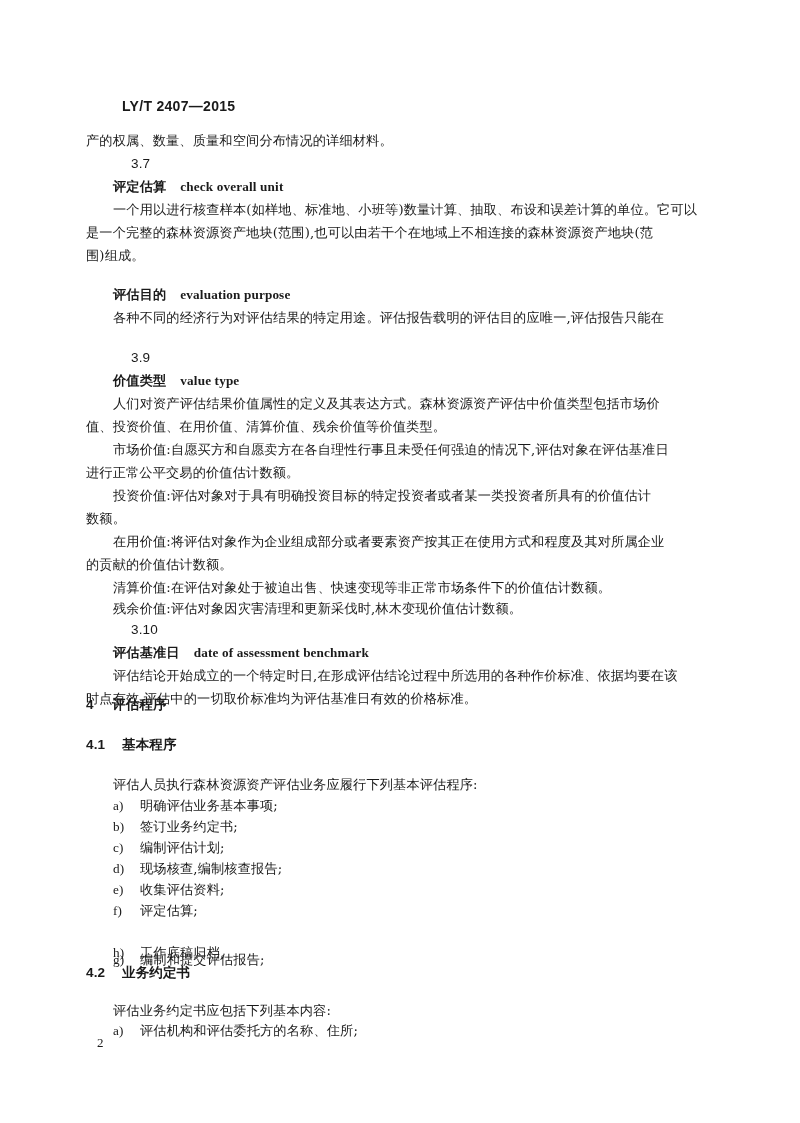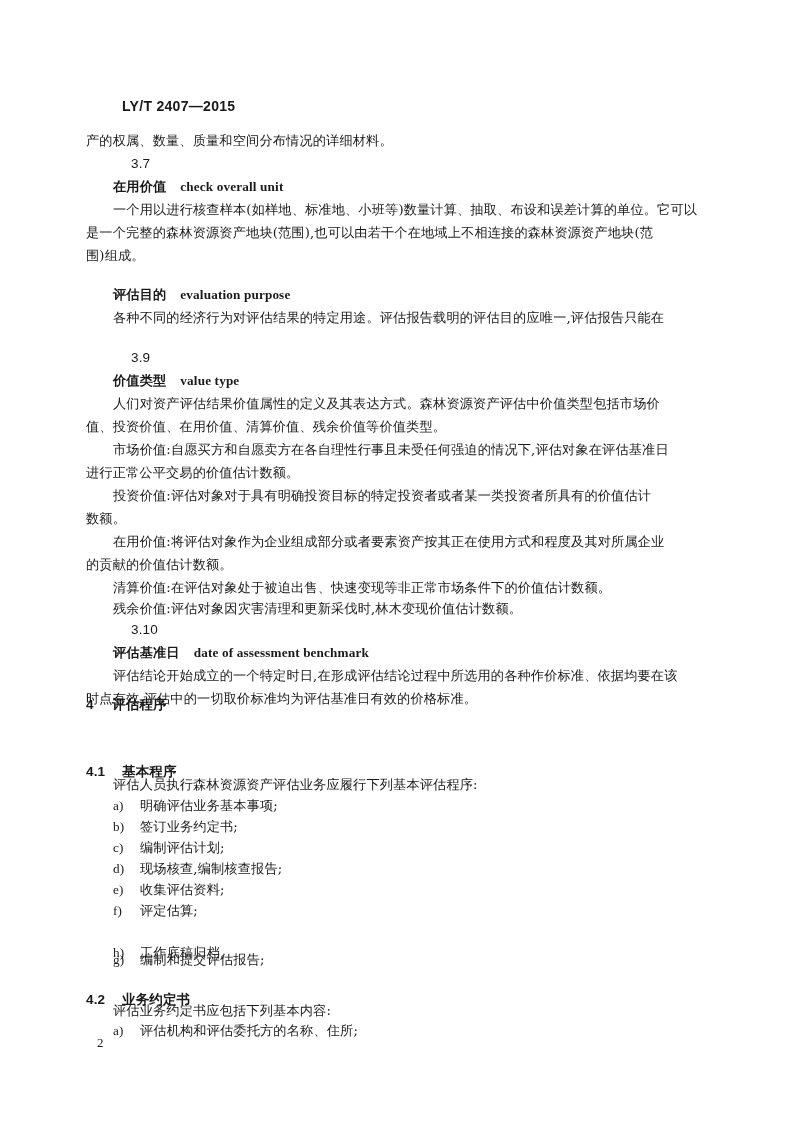--- a/index.html
+++ b/index.html
@@ -22,39 +22,39 @@
   .ind { left: 113px; width: 605px; }
   .clause-no {
     font-family: "Liberation Sans", sans-serif; font-size: 13.5px; margin-left: 45px;
   }
   .term { font-weight: bold; }
   .term .en { font-family: "Liberation Serif", serif; font-weight: bold; margin-left: 14px; }
   .h {
     font-family: "DejaVu Sans", sans-serif; font-weight: bold; font-size: 13.5px;
   }
   .h .num { display: inline-block; width: 26px; font-family: "Liberation Sans", sans-serif; }
-  .h2 .num { width: 36px; margin-top: 27px; }
+  .h2 .num { width: 36px; }
   .li .mk { display: inline-block; width: 27px; font-family: "Liberation Serif", serif; }
   .pageno {
     position: absolute; left: 97px; top: 1035px; font-size: 13px;
     font-family: "Liberation Serif", serif;
   }
 </style>
 </head>
 <body>
 
 <div class="page">
 
   <div class="std-code">LY/T 2407—2015</div>
 
   <div class="ln" style="top:132px">产的权属、数量、质量和空间分布情况的详细材料。</div>
 
   <div class="ln clause-no" style="top:155px">3.7</div>
   <div class="ln ind term" style="top:178px">
-    <span>在用价值</span><span class="en">check overall unit</span>
+    <span>评定估算</span><span class="en">check overall unit</span>
   </div>
   <div class="ln ind" style="top:201px">一个用以进行核查样本(如样地、标准地、小班等)数量计算、抽取、布设和误差计算的单位。它可以</div>
   <div class="ln" style="top:224px">是一个完整的森林资源资产地块(范围),也可以由若干个在地域上不相连接的森林资源资产地块(范</div>
   <div class="ln" style="top:247px">围)组成。</div>
 
   <div class="ln ind term" style="top:286px">
     <span>评估目的</span><span class="en">evaluation purpose</span>
   </div>
   <div class="ln ind" style="top:309px">各种不同的经济行为对评估结果的特定用途。评估报告载明的评估目的应唯一,评估报告只能在</div>
 

